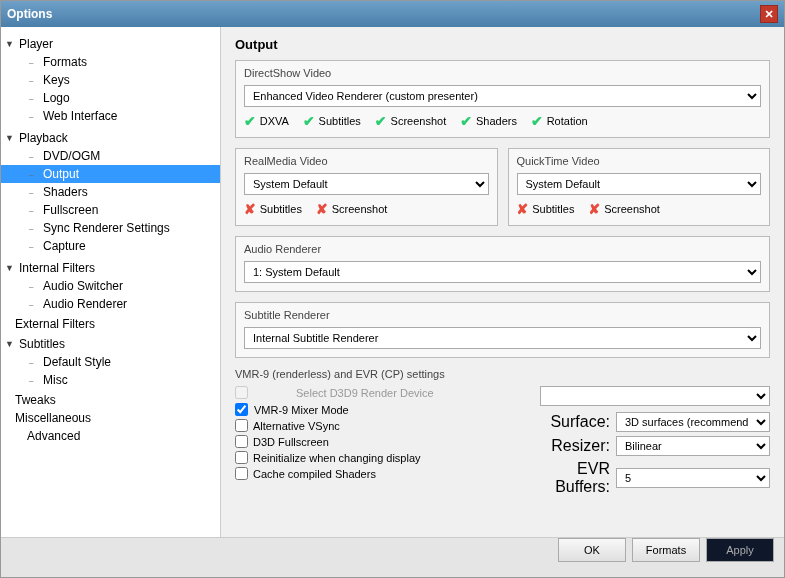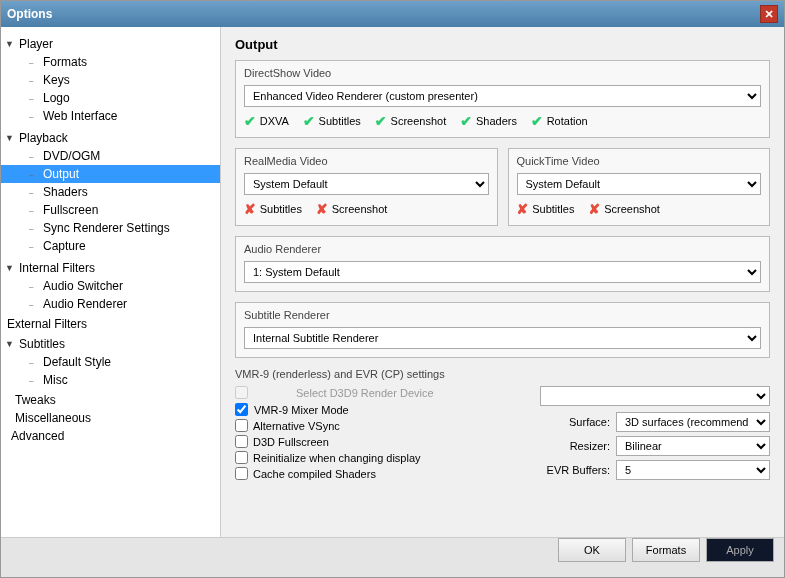--- a/index.html
+++ b/index.html
@@ -165,21 +165,21 @@
       margin-bottom: 6px;
     }
     .vmr-right-row {
       display: flex;
       align-items: center;
       gap: 6px;
     }
     .vmr-right-label {
       width: 70px;
       text-align: right;
-      font-size: 11px;
+      font-size: 16px;
     }
     .vmr-right-select {
       flex: 1;
     }
     .vmr-right-select select {
       height: 20px;
       font-size: 11px;
     }
     .checkbox-row {
       display: flex;
@@ -313,21 +313,21 @@
         <div class="tree-child">
           <span class="tree-child-dot">–</span>
           <span>Audio Switcher</span>
         </div>
         <div class="tree-child">
           <span class="tree-child-dot">–</span>
           <span>Audio Renderer</span>
         </div>
       </div>
 
-      <div class="tree-child" style="padding-left:6px;">
+      <div class="tree-child" style="padding-left:14px;">
         <span>External Filters</span>
       </div>
 
       <div class="tree-item">
         <div class="tree-group-label">
           <span class="tree-arrow">▼</span>
           <span>Subtitles</span>
         </div>
         <div class="tree-child">
           <span class="tree-child-dot">–</span>
@@ -340,21 +340,21 @@
       </div>
 
       <div class="tree-child" style="padding-left:14px;">
         <span>Tweaks</span>
       </div>
 
       <div class="tree-child" style="padding-left:14px;">
         <span>Miscellaneous</span>
       </div>
 
-      <div class="tree-child" style="padding-left:10px;">
+      <div class="tree-child" style="padding-left:26px;">
         <span>Advanced</span>
       </div>
     </div>
 
     <div class="content">
       <div class="section-title">Output</div>
 
       <div class="group-box">
         <div class="group-box-title">DirectShow Video</div>
         <select>

